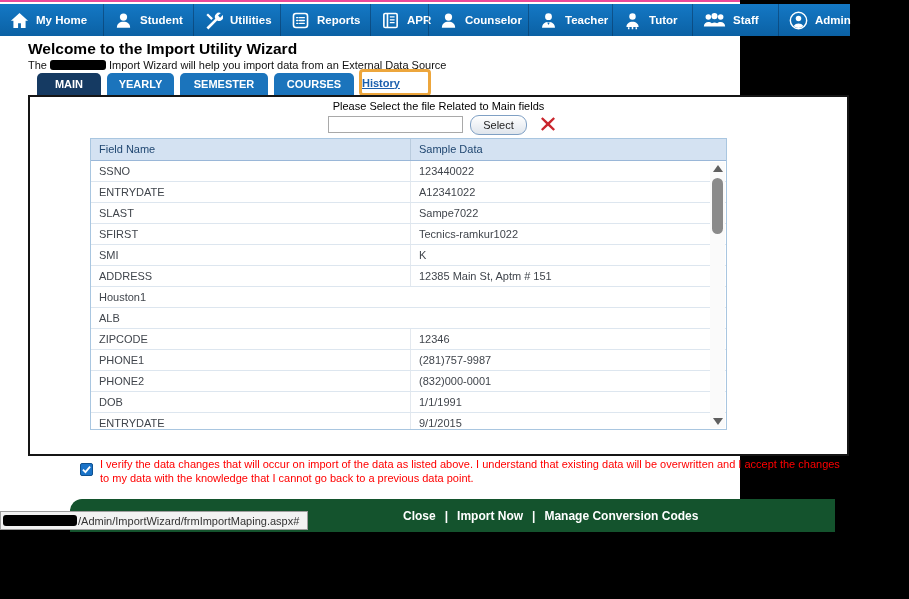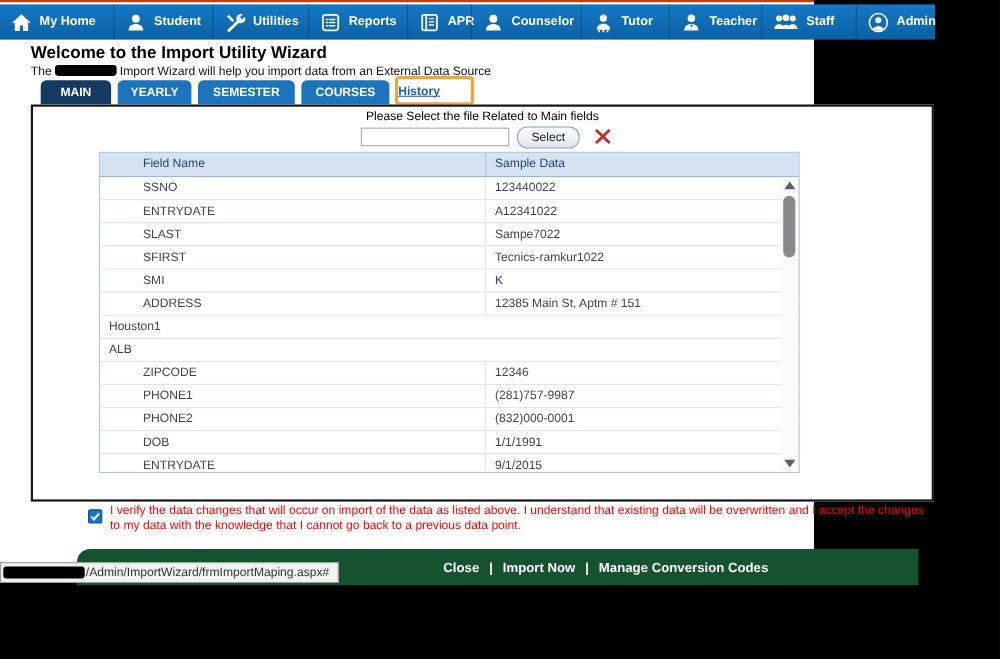--- a/index.html
+++ b/index.html
@@ -1,19 +1,19 @@
 <!DOCTYPE html>
 <html><head>
 <meta charset="utf-8">
 <style>
   * { margin:0; padding:0; box-sizing:border-box; }
   html,body { width:909px; height:599px; background:#000; overflow:hidden;
               font-family:"Liberation Sans","DejaVu Sans",sans-serif; }
   .page { position:absolute; left:0; top:0; width:740px; height:530px;
-          background:#fff; border-top:2px solid #c2410c; }
+          background:#fff; border-top:2px solid #ec4899; }
 
   
   .navbar { position:absolute; left:0; top:2px; width:850px; height:32px;
             display:flex; background:linear-gradient(180deg,#1478c5,#0b61a4); }
   .nav-item { display:flex; align-items:center; gap:7px; padding-left:10px;
               border-left:1px solid rgba(8,45,80,.45); cursor:pointer; }
   .nav-item:first-child { border-left:none; }
   .nav-item .ic { width:19px; height:19px; flex:0 0 auto; display:block; }
   .nav-item .lbl { color:#fff; font-size:11.5px; font-weight:bold; white-space:nowrap; }
 
@@ -44,21 +44,21 @@
                 border:1px solid #7fa0c4; border-radius:9px;
                 background:linear-gradient(180deg,#ffffff,#dfe5ec);
                 font-size:11px; color:#222; cursor:pointer; }
   .clear-x { position:absolute; left:510px; top:19px; width:16px; height:16px; cursor:pointer; }
 
   
   .dtable { position:absolute; left:60px; top:41px; width:637px; height:292px;
             border:1px solid #a9c6e0; overflow:hidden; background:#fff; }
   .thead { display:flex; height:22px; background:#d4e2f2; border-bottom:1px solid #9ab7d8; }
   .thead .c1, .thead .c2 { font-size:11px; color:#1f4670; line-height:21px; padding-left:8px; }
-  .c1 { width:320px; border-right:1px solid #b9cbdd;margin-left:31px; }
+  .c1 { width:320px; border-right:1px solid #b9cbdd; }
   .c2 { flex:1; padding-left:8px; }
   .trow { display:flex; height:21px; border-bottom:1px solid #dde6ef; }
   .trow .c1, .trow .c2 { font-size:11px; color:#40454c; line-height:20px; padding-left:8px;
                          white-space:nowrap; overflow:hidden; }
   .trow .c1 { border-right:1px solid #e3e8ee; }
 
   
   .sbar { position:absolute; right:1px; top:23px; bottom:1px; width:15px; background:#fafafa; }
   .sarrow { position:absolute; left:1px; width:13px; height:13px; display:flex;
             align-items:center; justify-content:center; cursor:pointer; }
@@ -132,35 +132,35 @@
         </svg>
       <span class="lbl">APR</span>
     </div>
     <div class="nav-item" style="width:100px">
       <svg class="ic" viewBox="0 0 20 20">
           <circle cx="10" cy="6.4" r="3.8" fill="#fff"></circle>
           <path d="M3 17.5c0-4 3.1-6.1 7-6.1s7 2.1 7 6.1z" fill="#fff"></path>
         </svg>
       <span class="lbl">Counselor</span>
     </div>
+    <div class="nav-item" style="width:84px">
+      <svg class="ic" viewBox="0 0 20 20">
+          <circle cx="10" cy="6" r="3.6" fill="#fff"></circle>
+          <path d="M3.2 17.5c0-3.9 3-6 6.8-6s6.8 2.1 6.8 6z" fill="#fff"></path>
+          <path d="M8.6 12.2l1.4 2.6 1.4-2.6z" fill="#0d6cb7"></path>
+        </svg>
+      <span class="lbl">Teacher</span>
+    </div>
     <div class="nav-item" style="width:80px">
       <svg class="ic" viewBox="0 0 20 20">
           <circle cx="10" cy="5.8" r="3.4" fill="#fff"></circle>
           <path d="M3.6 16.8c0-3.6 2.9-5.6 6.4-5.6s6.4 2 6.4 5.6z" fill="#fff"></path>
           <path d="M6 17.2v2M10 16.6v2.6M14 17.2v2" stroke="#fff" stroke-width="1.6"></path>
         </svg>
       <span class="lbl">Tutor</span>
-    </div>
-    <div class="nav-item" style="width:84px">
-      <svg class="ic" viewBox="0 0 20 20">
-          <circle cx="10" cy="6" r="3.6" fill="#fff"></circle>
-          <path d="M3.2 17.5c0-3.9 3-6 6.8-6s6.8 2.1 6.8 6z" fill="#fff"></path>
-          <path d="M8.6 12.2l1.4 2.6 1.4-2.6z" fill="#0d6cb7"></path>
-        </svg>
-      <span class="lbl">Teacher</span>
     </div>
     <div class="nav-item" style="width:86px">
       <svg class="ic" viewBox="0 0 24 20" style="width:23px">
           <circle cx="5.5" cy="6.2" r="2.9" fill="#fff"></circle>
           <circle cx="12" cy="5.4" r="3.2" fill="#fff"></circle>
           <circle cx="18.5" cy="6.2" r="2.9" fill="#fff"></circle>
           <path d="M.8 16.2c0-2.9 2.2-4.6 4.7-4.6 1.5 0 2.8.5 3.7 1.4.8-.5 1.8-.8 2.8-.8s2 .3 2.8.8c.9-.9 2.2-1.4 3.7-1.4 2.5 0 4.7 1.7 4.7 4.6z" fill="#fff"></path>
         </svg>
       <span class="lbl">Staff</span>
     </div>

